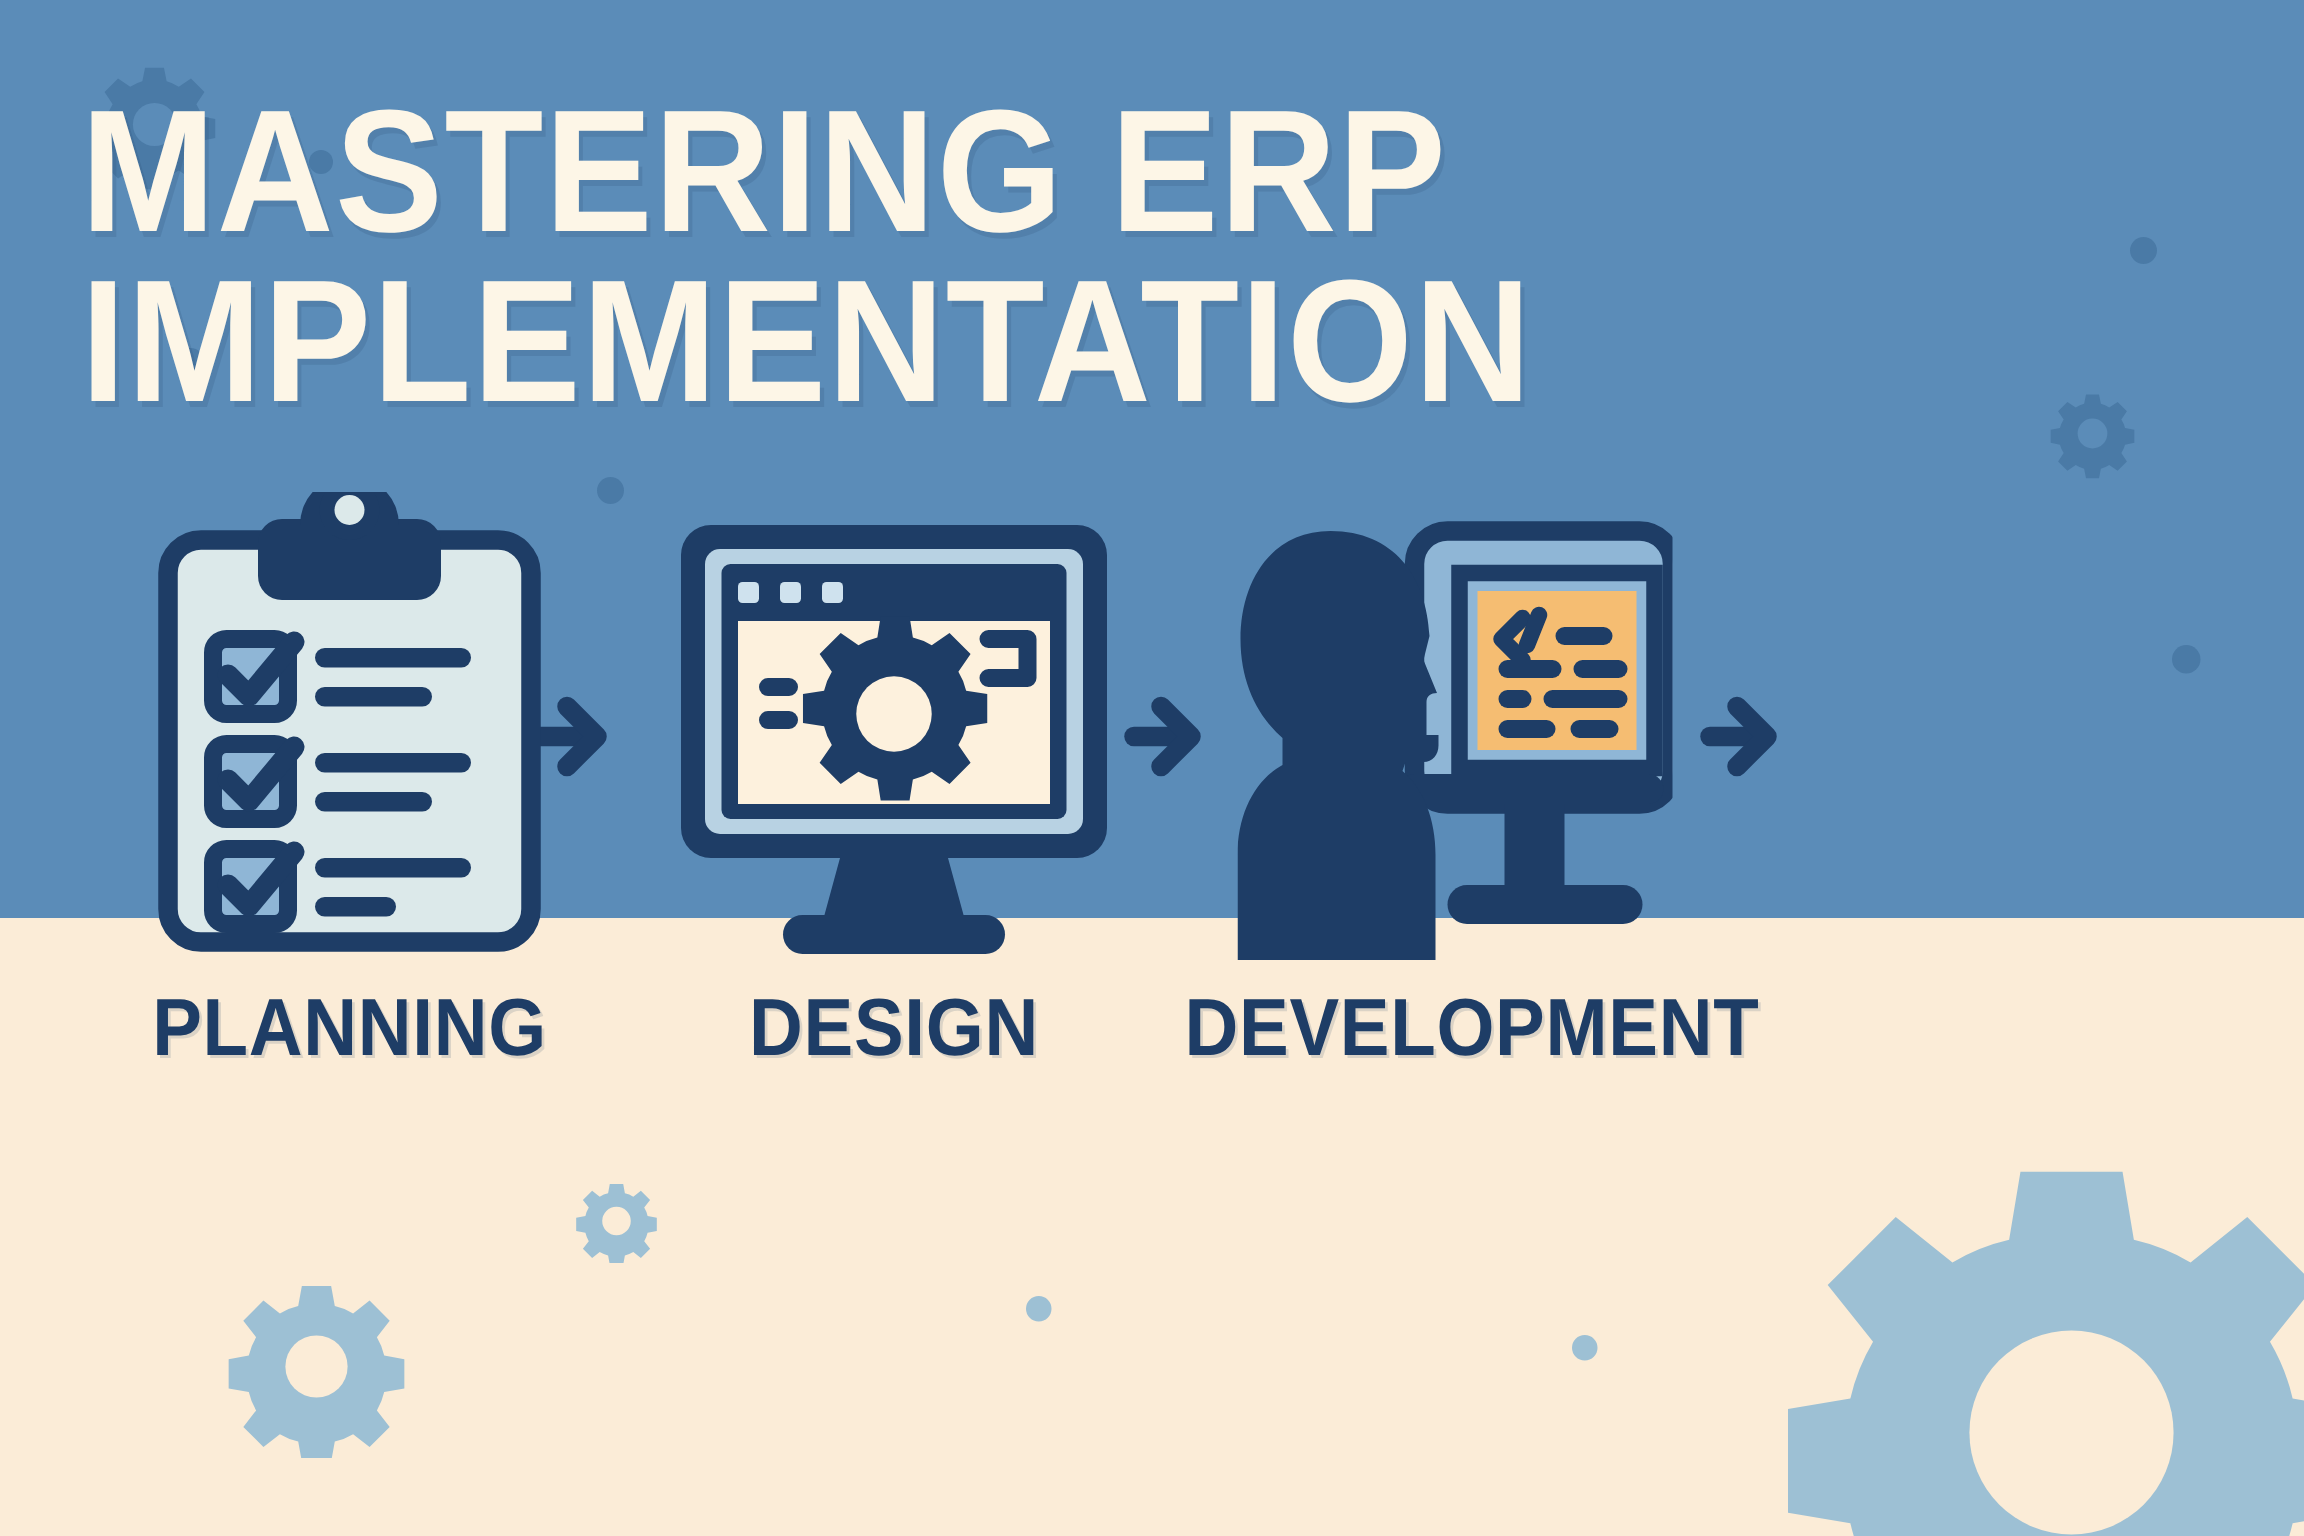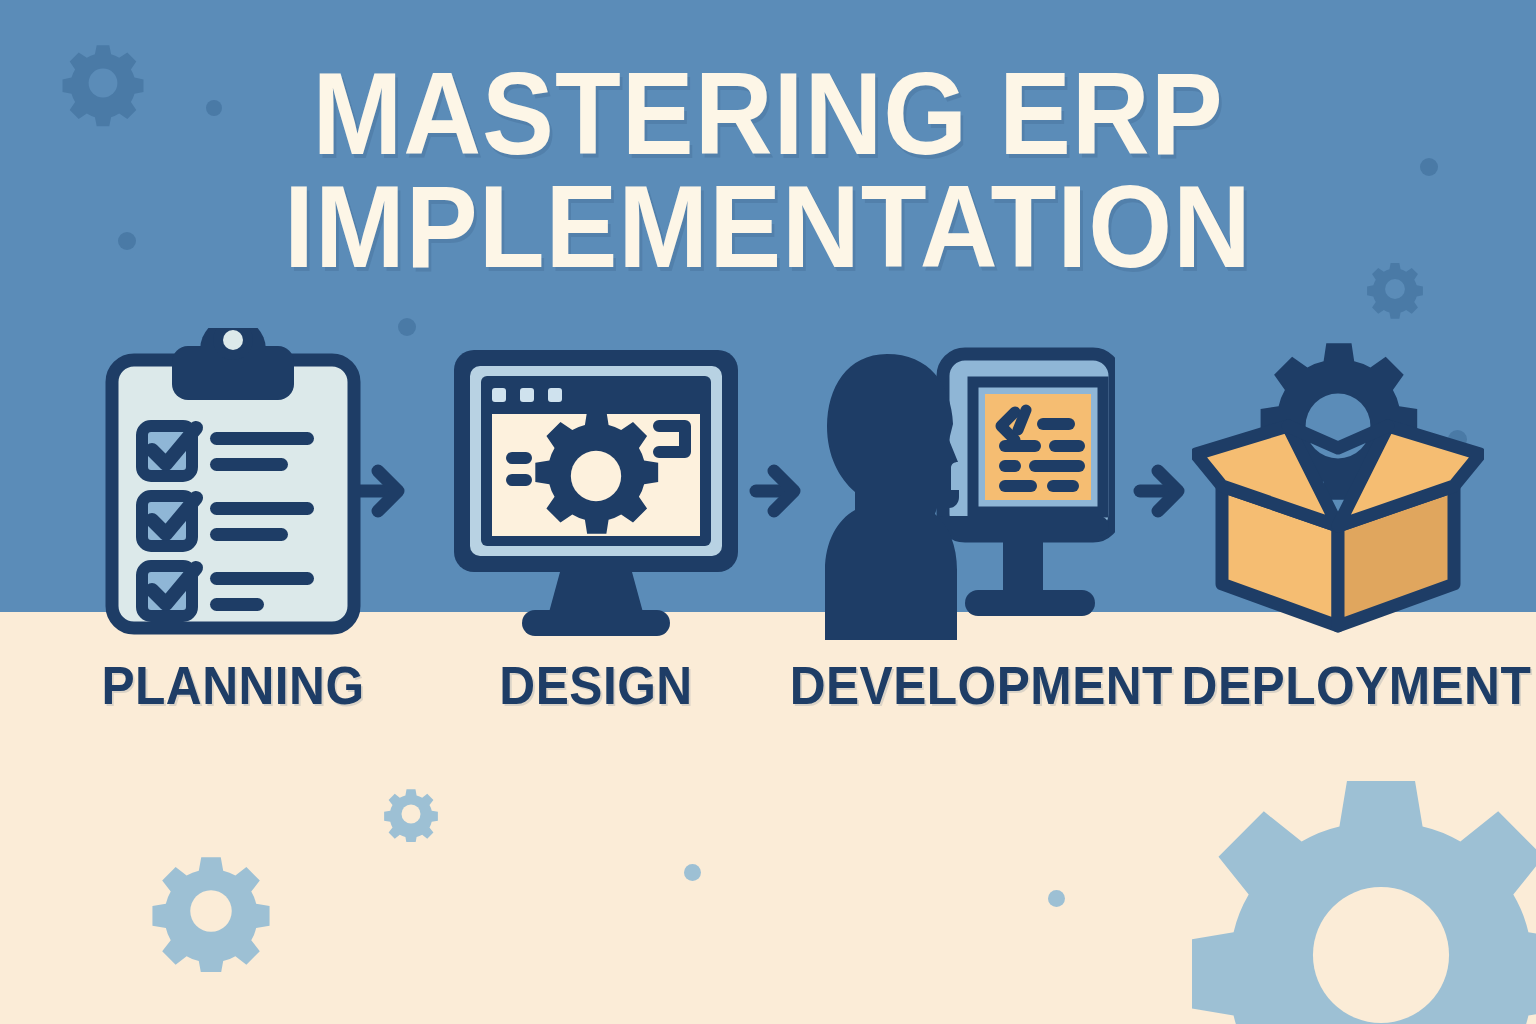--- a/index.html
+++ b/index.html
@@ -43,21 +43,20 @@
     border-radius: 50%;
     pointer-events: none;
   }
 
   
   .title-wrap {
     position: absolute;
     left: 0;
     top: 58px;
     width: 1536px;
-    text-align: center;
     z-index: 6;
   }
   .title-line {
     display: block;
     color: #fdf6e7;
     font-weight: 700;
     font-size: 116px;
     line-height: 0.97;
     letter-spacing: 1px;
     transform: scaleX(0.93);
@@ -297,37 +296,15 @@
             <circle cx="0" cy="0" r="34" fill="#fdf1dd"></circle>
           </g>
 
           <path d="M112 232 h72 l12 44 h-96 z" fill="#1e3d66"></path>
           <rect x="74" y="270" width="148" height="26" rx="13" fill="#1e3d66"></rect>
         </svg>
       </div>
       <div class="step-label">DESIGN</div>
     </div>
 
-    <div class="step" style="left:1156px; width:340px;">
-      <div class="step-art">
-        <svg width="292" height="310" viewBox="0 0 292 310">
-
-          <g transform="translate(146,96) scale(0.90)">
-            <path fill="#1e3d66" d="M0 -92 l15 0 3 20 a60 60 0 0 1 18 7 l17-12 20 20 -12 17 a60 60 0 0 1 7 18 l20 3 0 28 -20 3 a60 60 0 0 1-7 18 l12 17 -20 20 -17-12 a60 60 0 0 1-18 7 l-3 20 -28 0 -3-20 a60 60 0 0 1-18-7 l-17 12 -20-20 12-17 a60 60 0 0 1-7-18 l-20-3 0-28 20-3 a60 60 0 0 1 7-18 l-12-17 20-20 17 12 a60 60 0 0 1 18-7 l3-20 z"></path>
-            <circle cx="0" cy="0" r="36" fill="#5b8cb8"></circle>
-          </g>
-
-          <path d="M30 156 L146 196 L146 296 L30 254 Z" fill="#f5bd72" stroke="#1e3d66" stroke-width="13" stroke-linejoin="round"></path>
-
-          <path d="M262 156 L146 196 L146 296 L262 254 Z" fill="#e0a65e" stroke="#1e3d66" stroke-width="13" stroke-linejoin="round"></path>
-
-          <path d="M30 156 L4 124 L96 96 L146 196 Z" fill="#f5bd72" stroke="#1e3d66" stroke-width="13" stroke-linejoin="round"></path>
-
-          <path d="M262 156 L288 124 L196 96 L146 196 Z" fill="#f5bd72" stroke="#1e3d66" stroke-width="13" stroke-linejoin="round"></path>
-
-          <path d="M96 96 L146 118 L196 96" fill="none" stroke="#1e3d66" stroke-width="13" stroke-linejoin="round" stroke-linecap="round"></path>
-        </svg>
-      </div>
-      <div class="step-label">DEPLOYMENT</div>
-    </div>
 
   </div>
 </div>
 
 </body></html>

